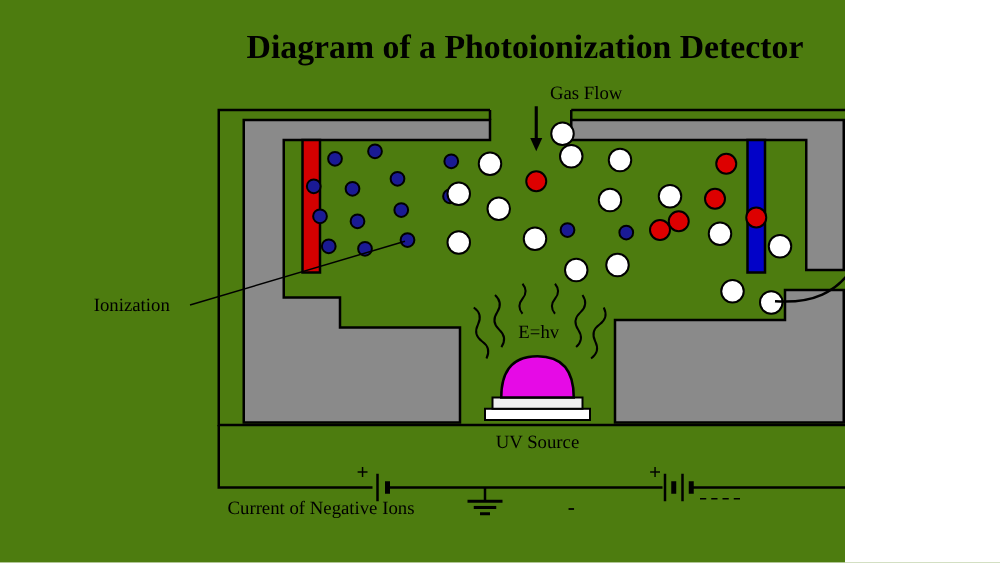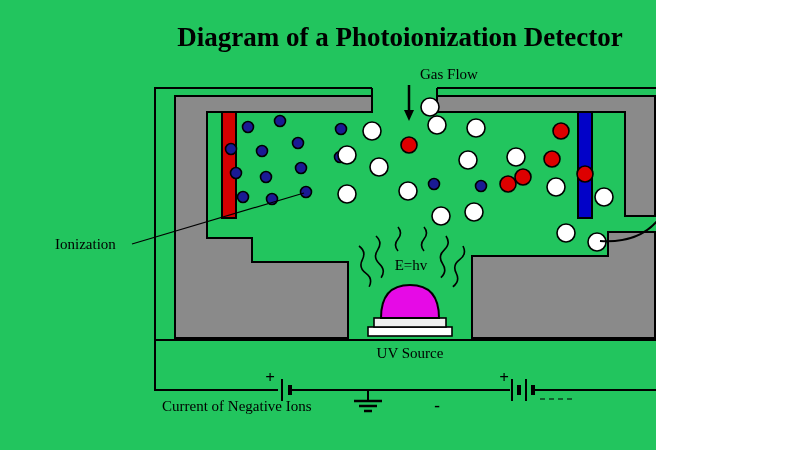--- a/index.html
+++ b/index.html
@@ -1,16 +1,16 @@
 <!DOCTYPE html>
 <html><head>
 <meta charset="utf-8">
 <style>
   html,body{margin:0;padding:0;background:#ffffff;}
-  .stage{position:relative;width:656px;height:450px;background:#22c55e;overflow:hidden;}
+  .stage{position:relative;width:656px;height:450px;background:#4d7c0f;overflow:hidden;padding-left:20px;}
   svg{display:block;}
   text{font-family:"Liberation Serif","DejaVu Serif",serif;fill:#000;}
   .title-text{font-size:27px;font-weight:bold;}
   .label-text{font-size:15px;}
   .small-text{font-size:15px;}
   .sign-text{font-size:17px;font-weight:bold;}
 </style>
 </head>
 <body>
 

